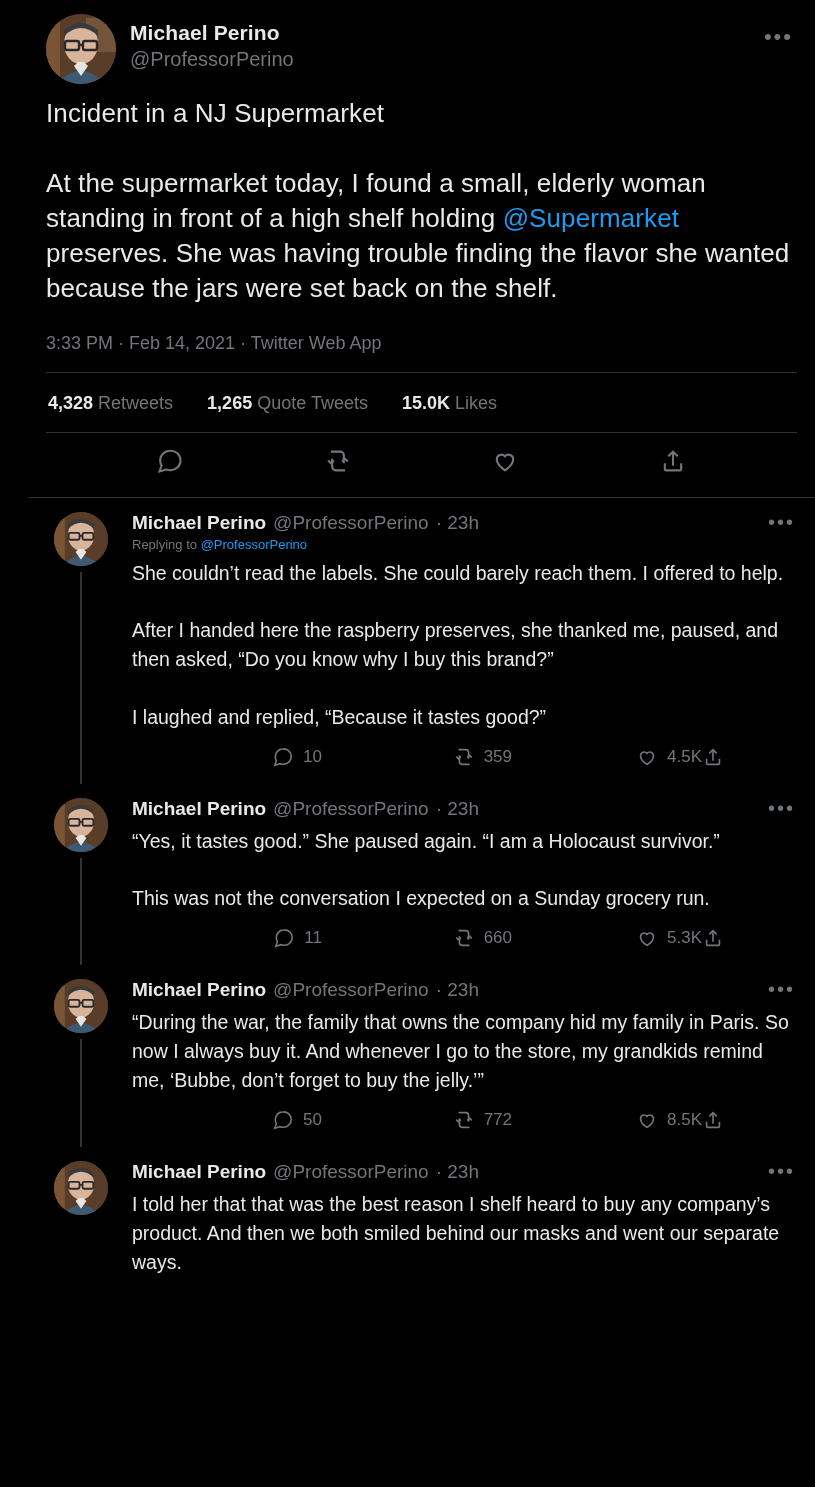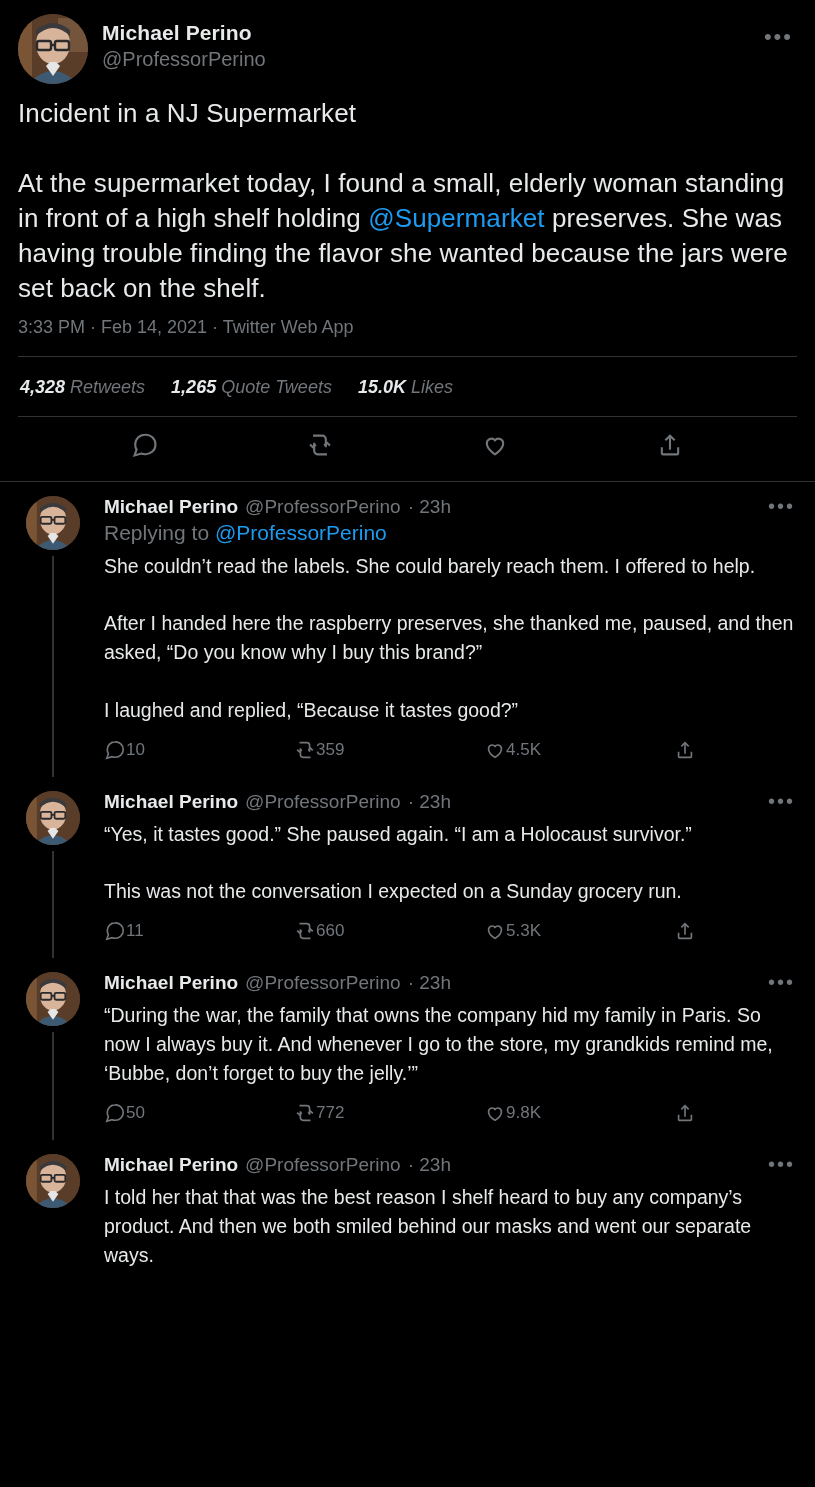--- a/index.html
+++ b/index.html
@@ -10,20 +10,21 @@
     font-family: "Liberation Sans", sans-serif;
     -webkit-font-smoothing: antialiased;
   }
   .page {
     width: 815px;
     min-height: 1487px;
     background: #000;
     color: #e7e9ea;
     position: relative;
     overflow: hidden;
+    padding-left: 28px;
   }
 
   
   .main-tweet {
     padding: 14px 18px 0 18px;
   }
   .mt-header {
     display: flex;
     align-items: flex-start;
     gap: 14px;
@@ -63,35 +64,34 @@
   .mt-body {
     margin-top: 12px;
     font-size: 26px;
     line-height: 1.35;
     color: #e7e9ea;
     white-space: pre-wrap;
     letter-spacing: 0.1px;
   }
   .mention { color: #1d9bf0; }
   .mt-meta {
-    margin-top: 10px;
+    margin-top: 26px;
     font-size: 18px;
     color: #71767b;
   }
   .divider {
     border-top: 1px solid #2f3336;
     margin: 18px 0 0 0;
   }
   .mt-stats {
     display: flex;
-    gap: 26px;
+    gap: 34px;
     padding: 20px 2px 18px 2px;
     font-size: 18px;
     color: #71767b;
-    font-style: italic;
   }
   .mt-stats b { color: #e7e9ea; font-weight: bold; }
   .mt-actions {
     display: flex;
     justify-content: space-around;
     align-items: center;
     padding: 14px 40px 18px 40px;
     border-top: 1px solid #2f3336;
   }
   .act-icon { color: #71767b; cursor: pointer; display: block; }
@@ -138,21 +138,21 @@
   .r-dots {
     position: absolute;
     right: 2px; top: 0px;
     color: #71767b;
     font-size: 20px;
     letter-spacing: 2px;
     line-height: 1;
     cursor: pointer;
   }
   .replying-to {
-    font-size: 21px;
+    font-size: 13px;
     color: #71767b;
     margin-top: 3px;
   }
   .replying-to .mention { color: #1d9bf0; }
   .r-body {
     margin-top: 7px;
     font-size: 19.5px;
     line-height: 1.48;
     color: #e7e9ea;
     white-space: pre-wrap;
@@ -162,22 +162,24 @@
     align-items: center;
     gap: 0;
     margin-top: 14px;
     padding-bottom: 14px;
     color: #71767b;
     font-size: 17px;
   }
   .r-act {
     display: flex;
     align-items: center;
+    gap: 9px;
     width: 190px;
     cursor: pointer;
+    justify-content: flex-end;
   }
   .r-act:last-child { width: auto; }
 </style>
 </head>
 <body>
 
 <div class="page">
 
   <div class="main-tweet">
     <div class="mt-header">
@@ -408,21 +410,21 @@
                 <path d="M3.5 11.5 6 14l2.5-2.5"></path>
                 <path d="M18 20h-8a3 3 0 0 1-3-3v-7"></path>
                 <path d="M20.5 12.5 18 10l-2.5 2.5"></path>
               </svg>
             <span>772</span>
           </span>
           <span class="r-act">
             <svg width="22" height="22" viewBox="0 0 24 24" fill="none" stroke="currentColor" stroke-width="1.8">
                 <path d="M12 20s-7-4.4-7-9.2A4 4 0 0 1 12 8a4 4 0 0 1 7 2.8C19 15.6 12 20 12 20z"></path>
               </svg>
-            <span>9.8K</span>
+            <span>8.5K</span>
           </span>
           <span class="r-act">
             <svg width="22" height="22" viewBox="0 0 24 24" fill="none" stroke="currentColor" stroke-width="1.8">
                 <path d="M12 16V4"></path>
                 <path d="M8 8l4-4 4 4"></path>
                 <path d="M5 14v5a1 1 0 0 0 1 1h12a1 1 0 0 0 1-1v-5"></path>
               </svg>
           </span>
         </div>
       </div>

